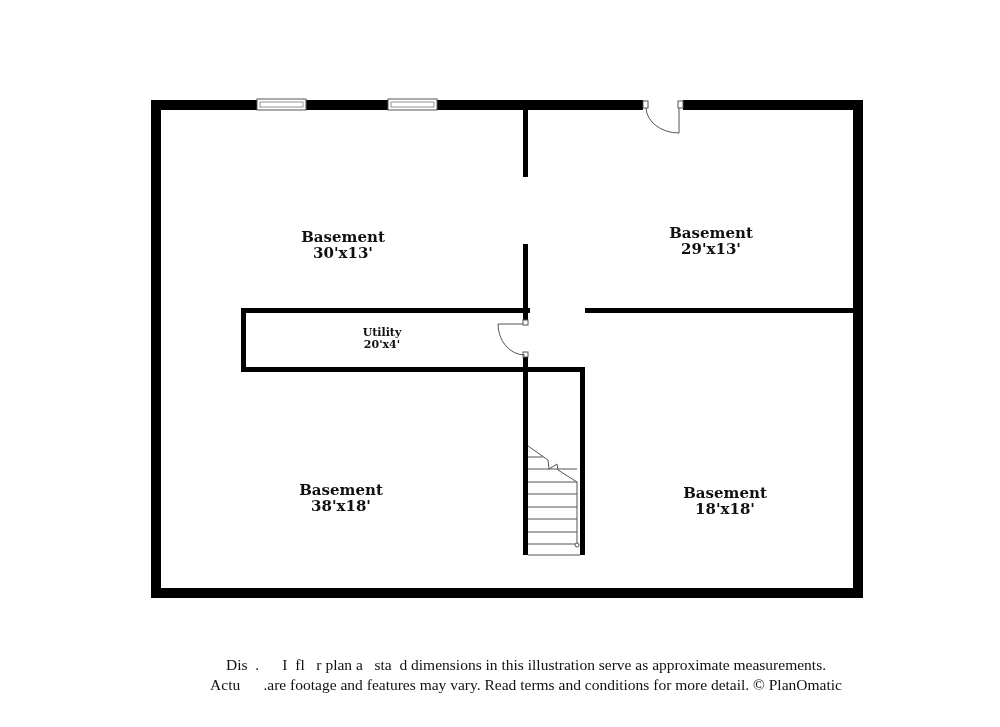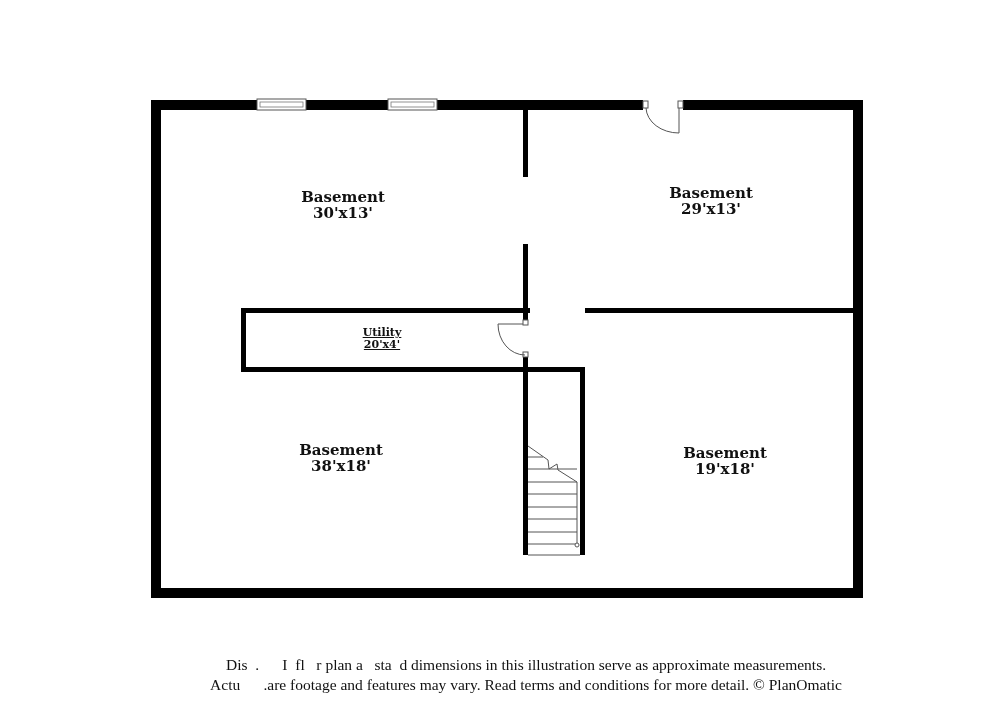--- a/index.html
+++ b/index.html
@@ -1,21 +1,21 @@
 <!DOCTYPE html>
 <html><head>
 <meta charset="utf-8">
 <style>
   html, body { margin:0; padding:0; background:#ffffff; }
   body { width:1000px; height:727px; position:relative; overflow:hidden; font-family:"DejaVu Serif", serif; }
   #plan { position:absolute; left:0; top:0; }
   .room-label { position:absolute; text-align:center; font-family:"DejaVu Serif", serif; font-weight:bold; color:#111; line-height:1.05; transform:translateX(-50%); white-space:nowrap; }
   .room-label .name, .room-label .dims { display:block; }
-  .big { font-size:15px; }
-  .small { font-size:11px;text-decoration:underline; }
+  .big { font-size:15px;margin-top:40px; }
+  .small { font-size:11px; }
   .footer { position:absolute; left:0; width:1000px; text-align:center; font-family:"Liberation Serif", serif; font-size:15.5px; color:#111; line-height:20px; }
 </style>
 </head>
 <body>
 
 <svg id="plan" width="1000" height="727" viewBox="0 0 1000 727" xmlns="http://www.w3.org/2000/svg">
 
   <g fill="#000">
     <rect x="151" y="100" width="492" height="10"></rect>
     <rect x="683" y="100" width="180" height="10"></rect>
@@ -87,17 +87,17 @@
 <div class="room-label small" style="left:382px; top:327px;">
   <span class="name">Utility</span>
   <span class="dims">20'x4'</span>
 </div>
 <div class="room-label big" style="left:341px; top:443px;">
   <span class="name">Basement</span>
   <span class="dims">38'x18'</span>
 </div>
 <div class="room-label big" style="left:725px; top:446px;">
   <span class="name">Basement</span>
-  <span class="dims">19'x18'</span>
+  <span class="dims">18'x18'</span>
 </div>
 
 <div class="footer" style="top:655px; padding-left:26px;">Dis&nbsp;&nbsp;.&nbsp;&nbsp;&nbsp;&nbsp;&nbsp;&nbsp;I&nbsp;&nbsp;fl&nbsp;&nbsp;&nbsp;r&nbsp;plan&nbsp;a&nbsp;&nbsp;&nbsp;sta&nbsp;&nbsp;d dimensions in this illustration serve as approximate measurements.</div>
 <div class="footer" style="top:675px; padding-left:26px;">Actu&nbsp;&nbsp;&nbsp;&nbsp;&nbsp;&nbsp;.are footage and features may vary. Read terms and conditions for more detail. © PlanOmatic</div>
 
 </body></html>

